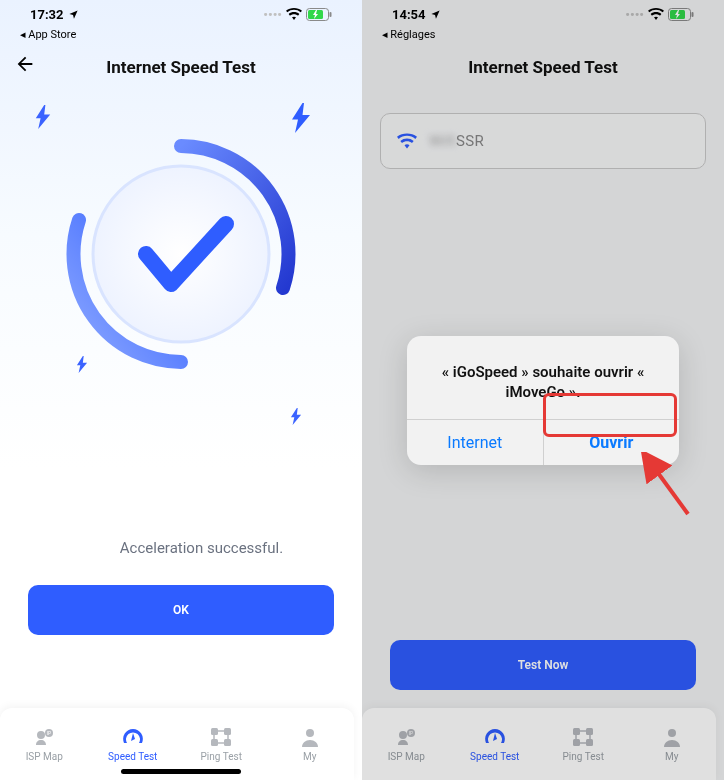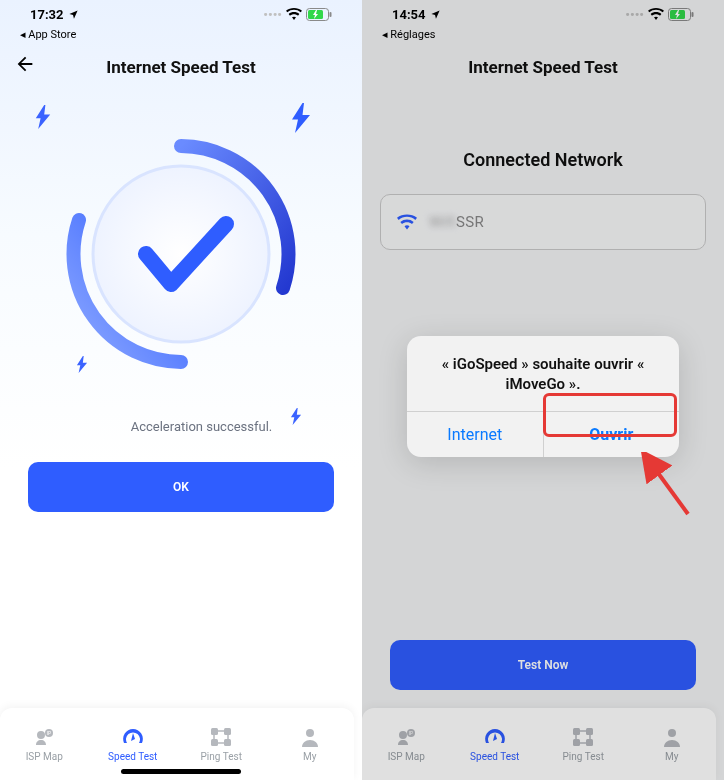--- a/index.html
+++ b/index.html
@@ -79,21 +79,22 @@
     position: absolute;
     color: #3b63ff;
   }
   .l1 { top: 16px; left: 34px; font-size: 20px; }
   .l2 { top: 14px; right: 50px; font-size: 26px; }
   .l3 { bottom: 46px; left: 76px; font-size: 14px; }
   .l4 { bottom: -6px; right: 60px; font-size: 14px; }
   .result-text {
     text-align: center;
     color: #6b7280;
-    font-size: 13px;
+    font-size: 15px;
+    margin-top: 120px;
     padding-left: 41px;
   }
   .primary-btn {
     margin: 28px 28px 0;
     background: #2f5dff;
     color: #fff;
     text-align: center;
     height: 50px;
     line-height: 50px;
     border-radius: 10px;
@@ -133,21 +134,21 @@
     top: 336px;
     left: 50%;
     transform: translateX(-50%);
     width: 272px;
     background: #f2f2f2;
     border-radius: 14px;
     box-shadow: 0 6px 30px rgba(0,0,0,0.15);
     overflow: hidden;
   }
   .alert-title {
-    padding: 18px 20px 16px;
+    padding: 26px 20px 16px;
     text-align: center;
     font-size: 15px;
     font-weight: 600;
     color: #111;
     line-height: 1.35;
   }
   .alert-buttons {
     display: flex;
     border-top: 1px solid #d0d0d0;
     height: 46px;
@@ -382,21 +383,20 @@
   </div>
   <div class="breadcrumb" style="position:relative;z-index:1">
     <span>◂</span>
     <span>Réglages</span>
   </div>
 
   <div class="header" style="position:relative;z-index:1">
     <div class="title">Internet Speed Test</div>
   </div>
 
-  <div class="section-title" style="position:relative;z-index:1">Connected Network</div>
 
   <div class="network-card" style="position:relative;z-index:1">
     <span class="wifi-icon2">
       <svg width="20" height="16" viewBox="0 0 24 18">
           <path fill="#2f5dff" d="M12 18l-3-4c1.8-1.4 4.2-1.4 6 0l-3 4zM4 9c4.4-4 11.6-4 16 0l-2 2.5c-3.3-3-8.7-3-12 0L4 9zM0 4C6.6-1.3 17.4-1.3 24 4l-2 2.5C16.5 1.5 7.5 1.5 2 6.5L0 4z"></path>
         </svg>
     </span>
     <span class="network-name">
       <span style="filter:blur(3px);color:#aaa">Wifi</span><span>SSR</span>
     </span>

